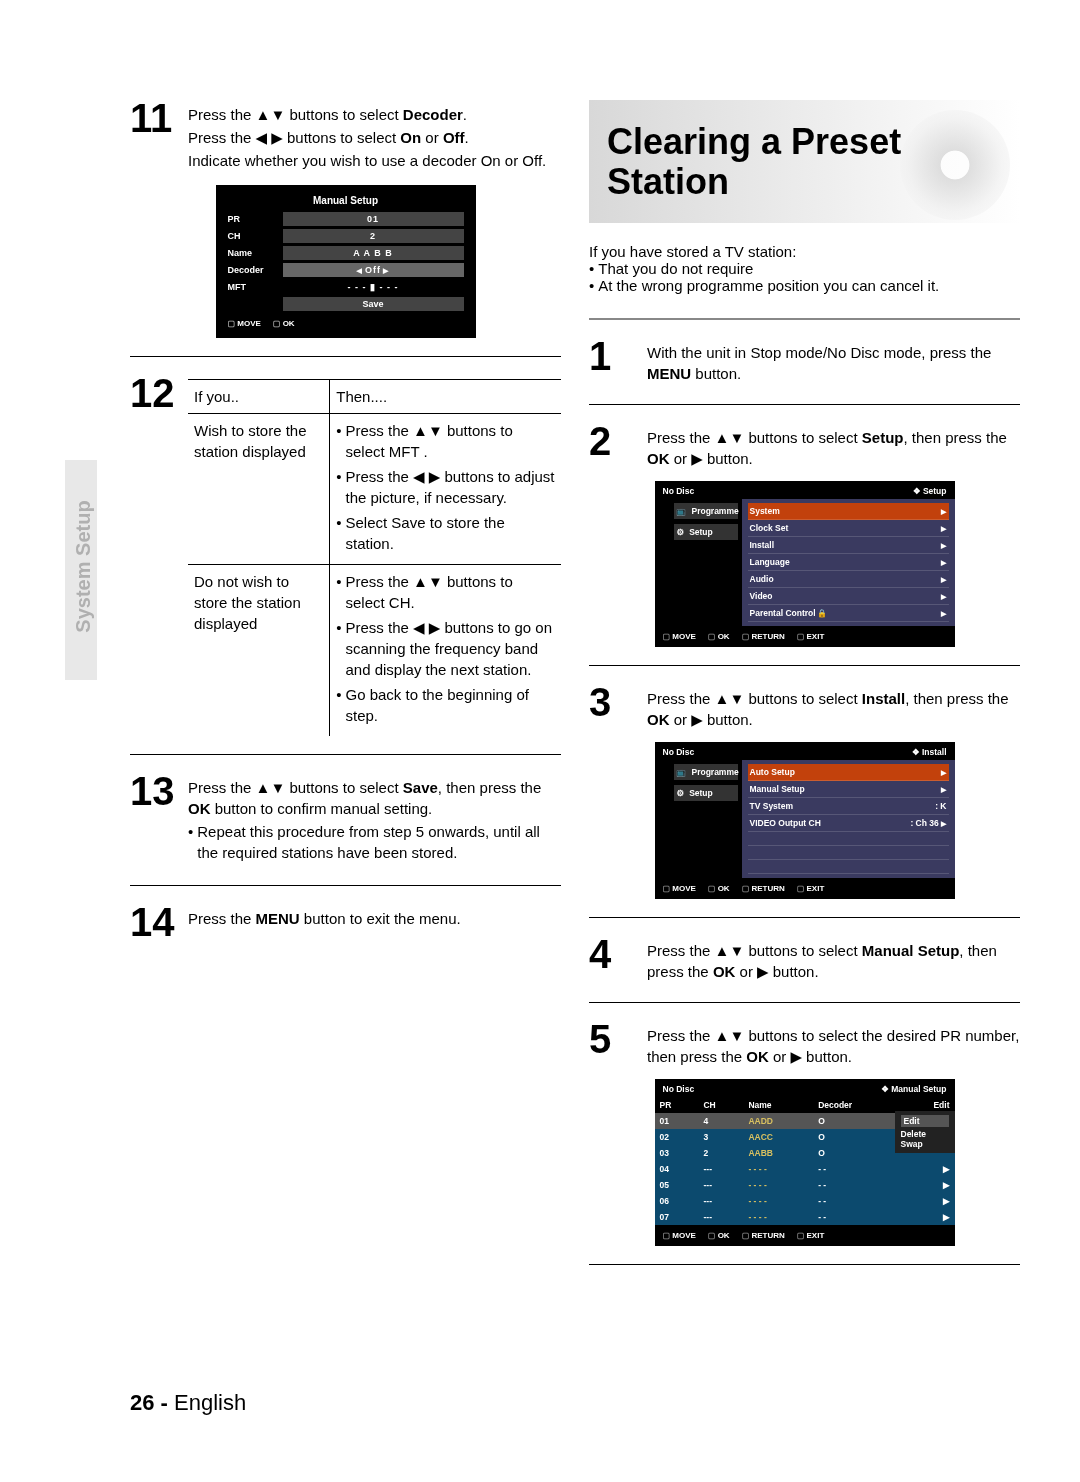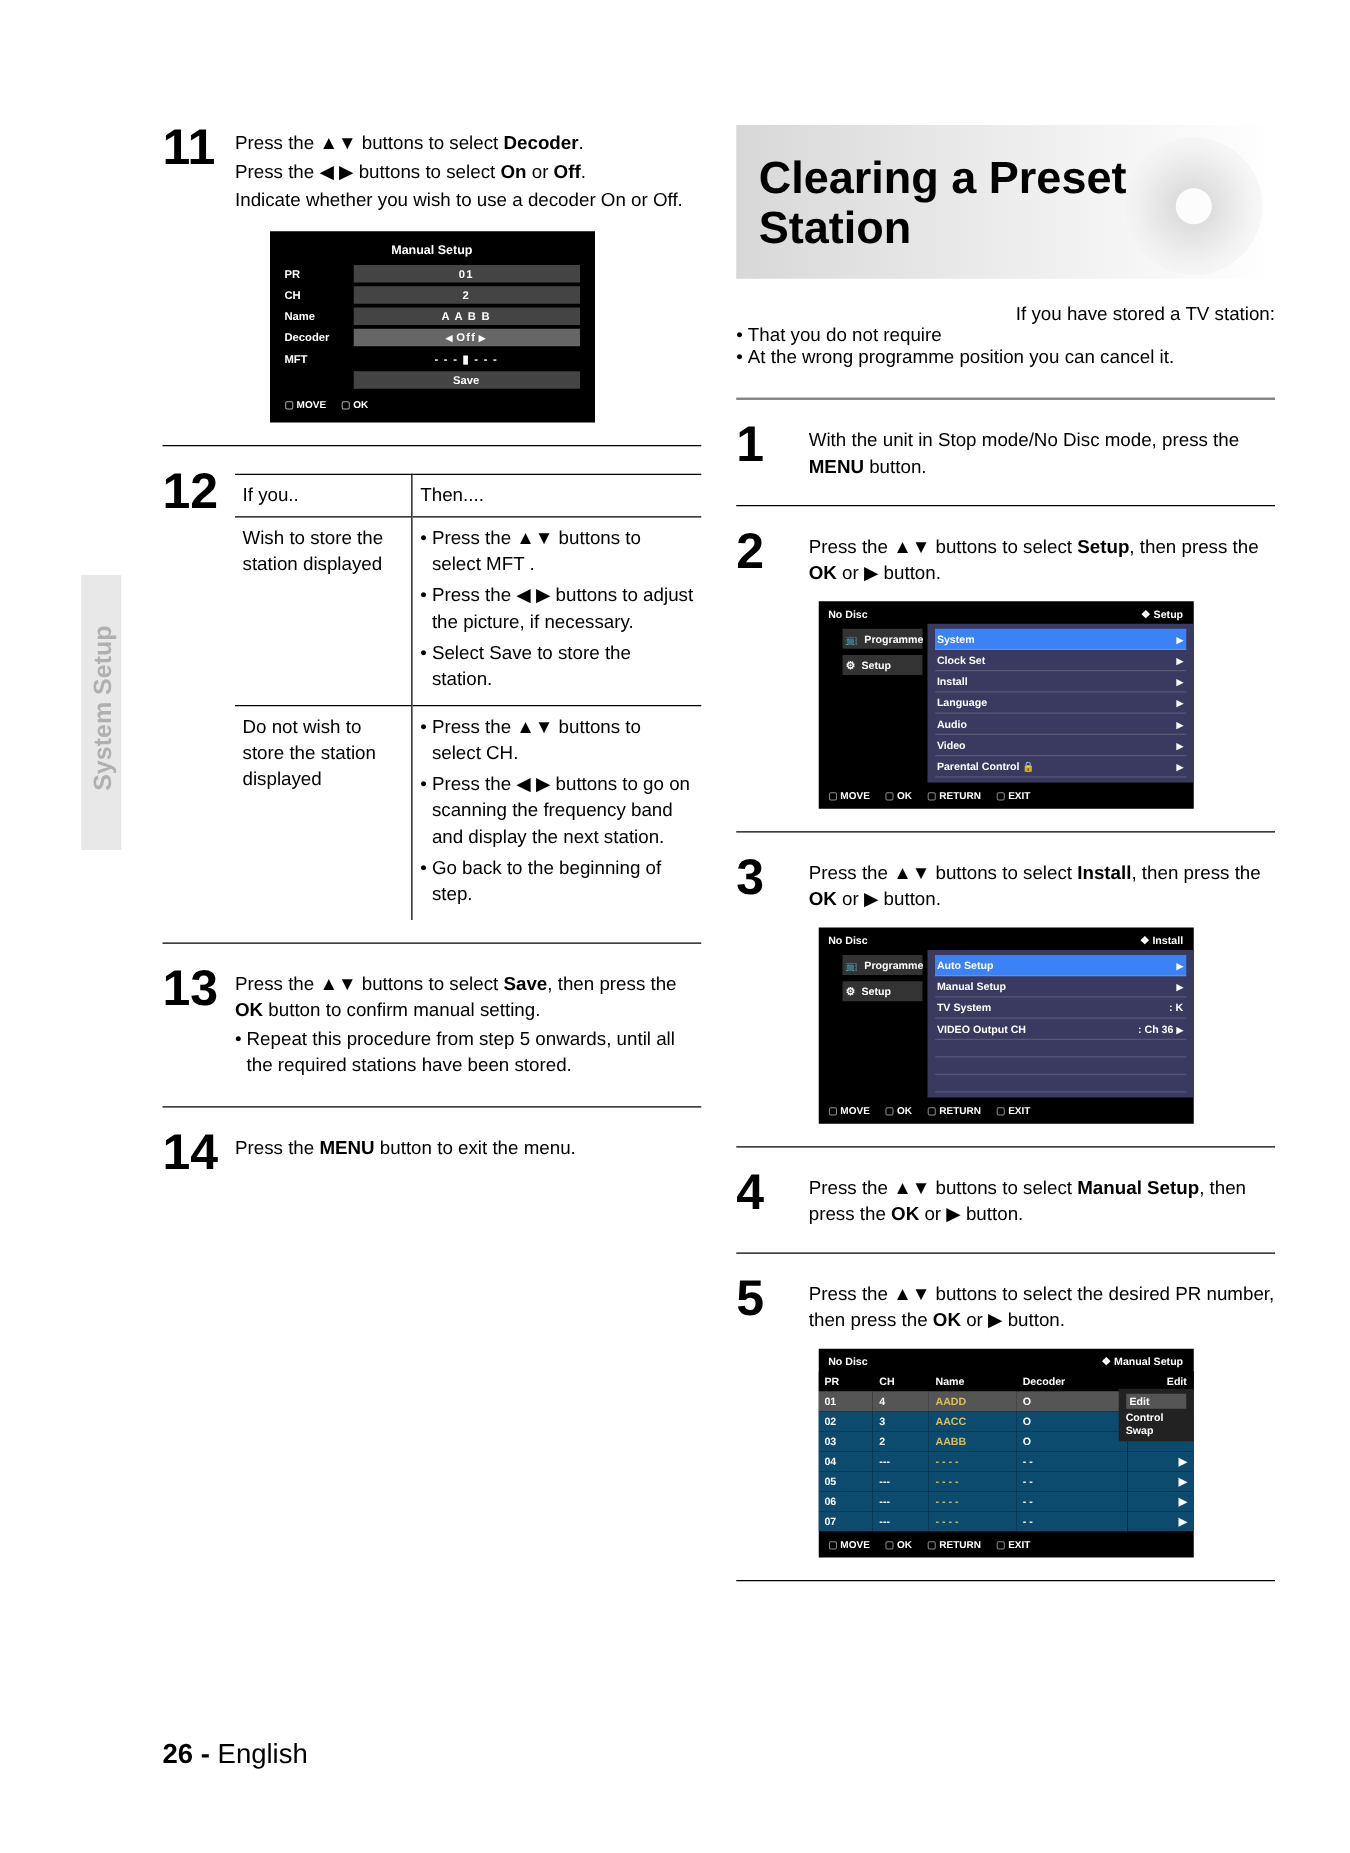--- a/index.html
+++ b/index.html
@@ -108,21 +108,21 @@
   }
   .osd2-top { display:flex; justify-content:space-between; padding:5px 8px 3px 8px; font-weight:bold;}
   .osd2-top .crumb::before { content:"❖ "; }
   .osd2-body { display:flex;margin-left:15px; }
   .osd2-side { width:72px; padding:4px 4px; }
   .osd2-side-item { display:flex; align-items:center; gap:3px; background:#333; margin-bottom:5px; padding:3px 3px; font-weight:bold;}
   .osd2-side-item .gear::before { content:"⚙"; margin-right:2px;}
   .osd2-side-item .tv::before { content:"📺"; margin-right:2px; font-size:8px;}
   .osd2-main { flex:1; background:#3a3a60; padding:4px 6px;}
   .osd2-row { display:flex; justify-content:space-between; padding:3px 2px; border-bottom:1px solid rgba(255,255,255,0.15); font-weight:bold;}
-  .osd2-row.hl { background:#3b82f6;}
+  .osd2-row.hl { background:#c2410c;}
   .osd2-row .arrow::after { content:"▶"; font-size:7px;}
   .osd2-row .lock::after { content:" 🔒"; font-size:8px;}
   .osd2-foot { display:flex; gap:12px; padding:6px 8px; font-weight:bold; font-size:8px;}
   .osd2-foot span::before { content:"▢ "; color:#888;}
 
   .osd3 {
     background:#000; color:#fff; font-size:8.5px; width:300px;
     margin:10px auto; padding:0; font-family: Arial, sans-serif;
   }
   .osd3-top { display:flex; justify-content:space-between; padding:5px 8px 3px 8px; font-weight:bold;}
@@ -274,21 +274,21 @@
 
   </div>
 
   <div class="col">
 
     <div class="title-block">
       <div class="disc-graphic"></div>
       <h1>Clearing a Preset Station</h1>
     </div>
 
-    <p style="font-size:15px;text-align:right;">If you have stored a TV station:</p>
+    <p style="font-size:15px;">If you have stored a TV station:</p>
     <ul class="intro-list">
       <li>
           <span>That you do not require</span>
         </li>
       <li>
           <span>At the wrong programme position you can cancel it.</span>
         </li>
     </ul>
 
     <hr class="sep-gray" style="margin-top:24px;">
@@ -452,21 +452,21 @@
           <th style="text-align:right;">Edit</th>
         </tr>
         <tr class="row hl">
           <td>01</td>
           <td>4</td>
           <td class="name">AADD</td>
           <td class="dec">O</td>
           <td class="ed" style="position:relative;">
             <div style="position:absolute; right:0; top:-2px; background:#222; padding:4px 6px; width:60px; text-align:left; z-index:10;">
               <div style="background:#555; padding:1px 3px; margin-bottom:2px;">Edit</div>
-              <div>Control</div>
+              <div>Delete</div>
               <div>Swap</div>
             </div>
           </td>
         </tr>
         <tr class="row">
               <td>02</td>
               <td>3</td>
               <td class="name">AACC</td>
               <td class="dec">O</td>
               <td class="ed"></td>

